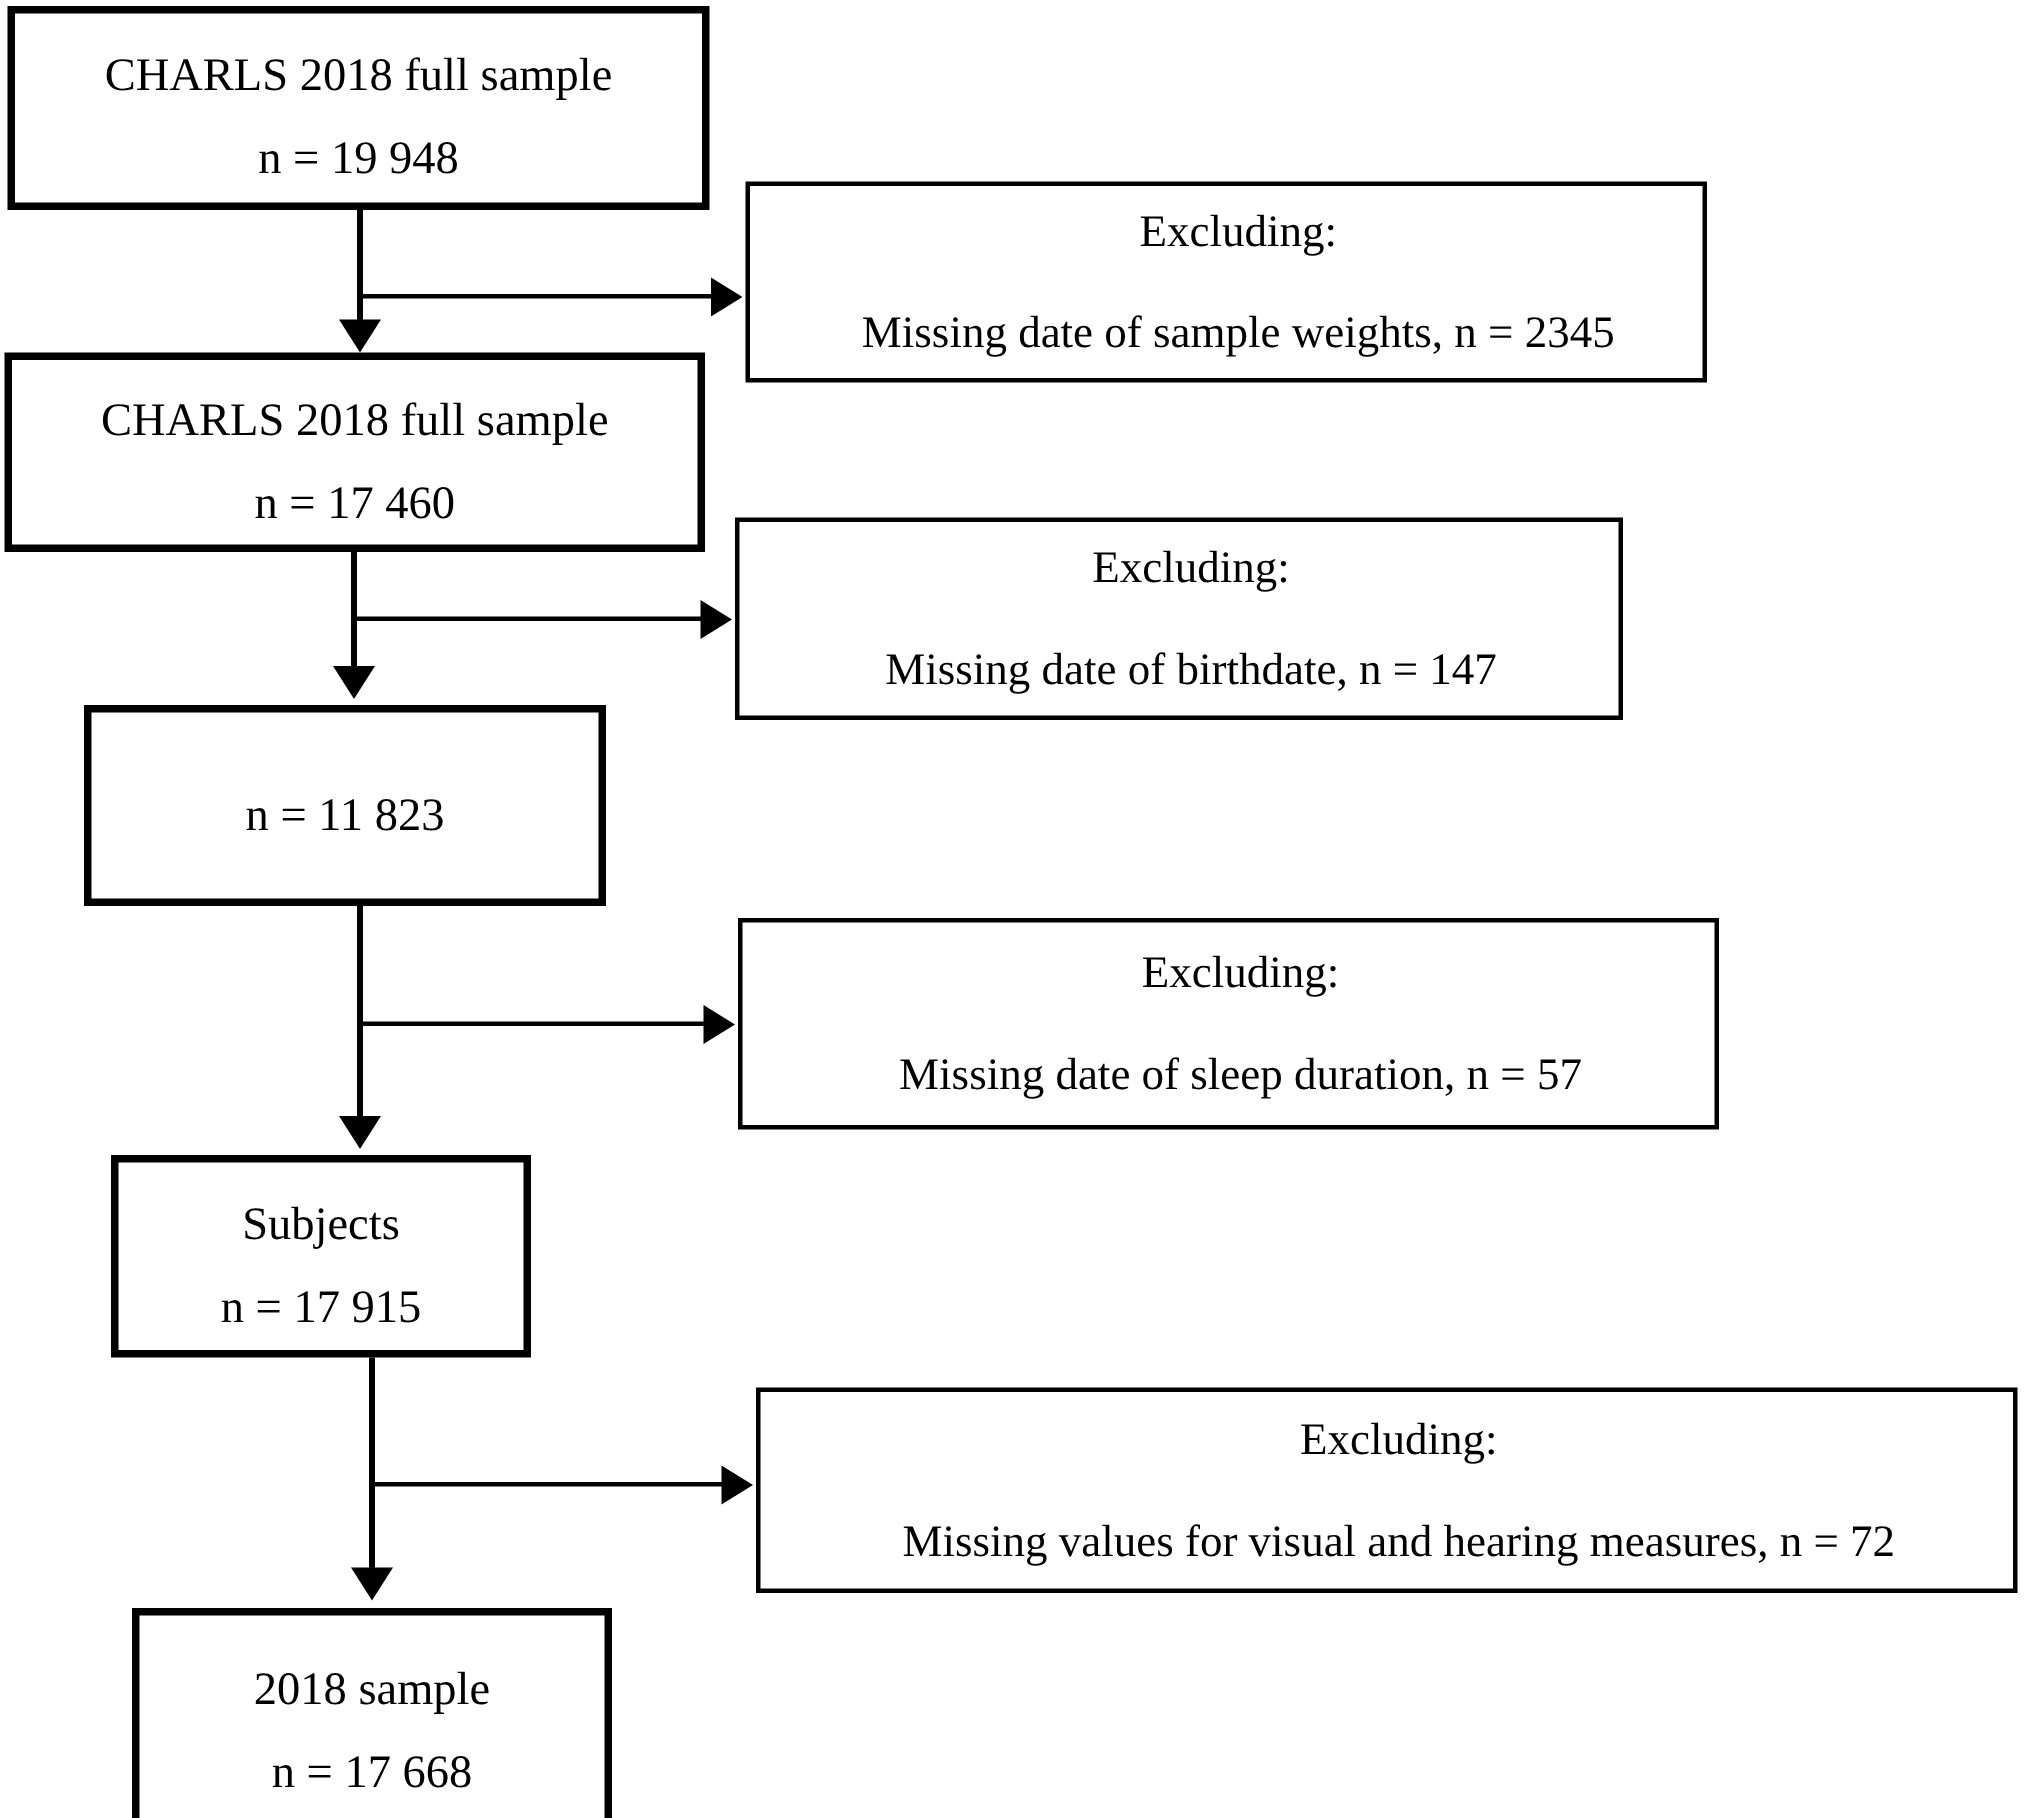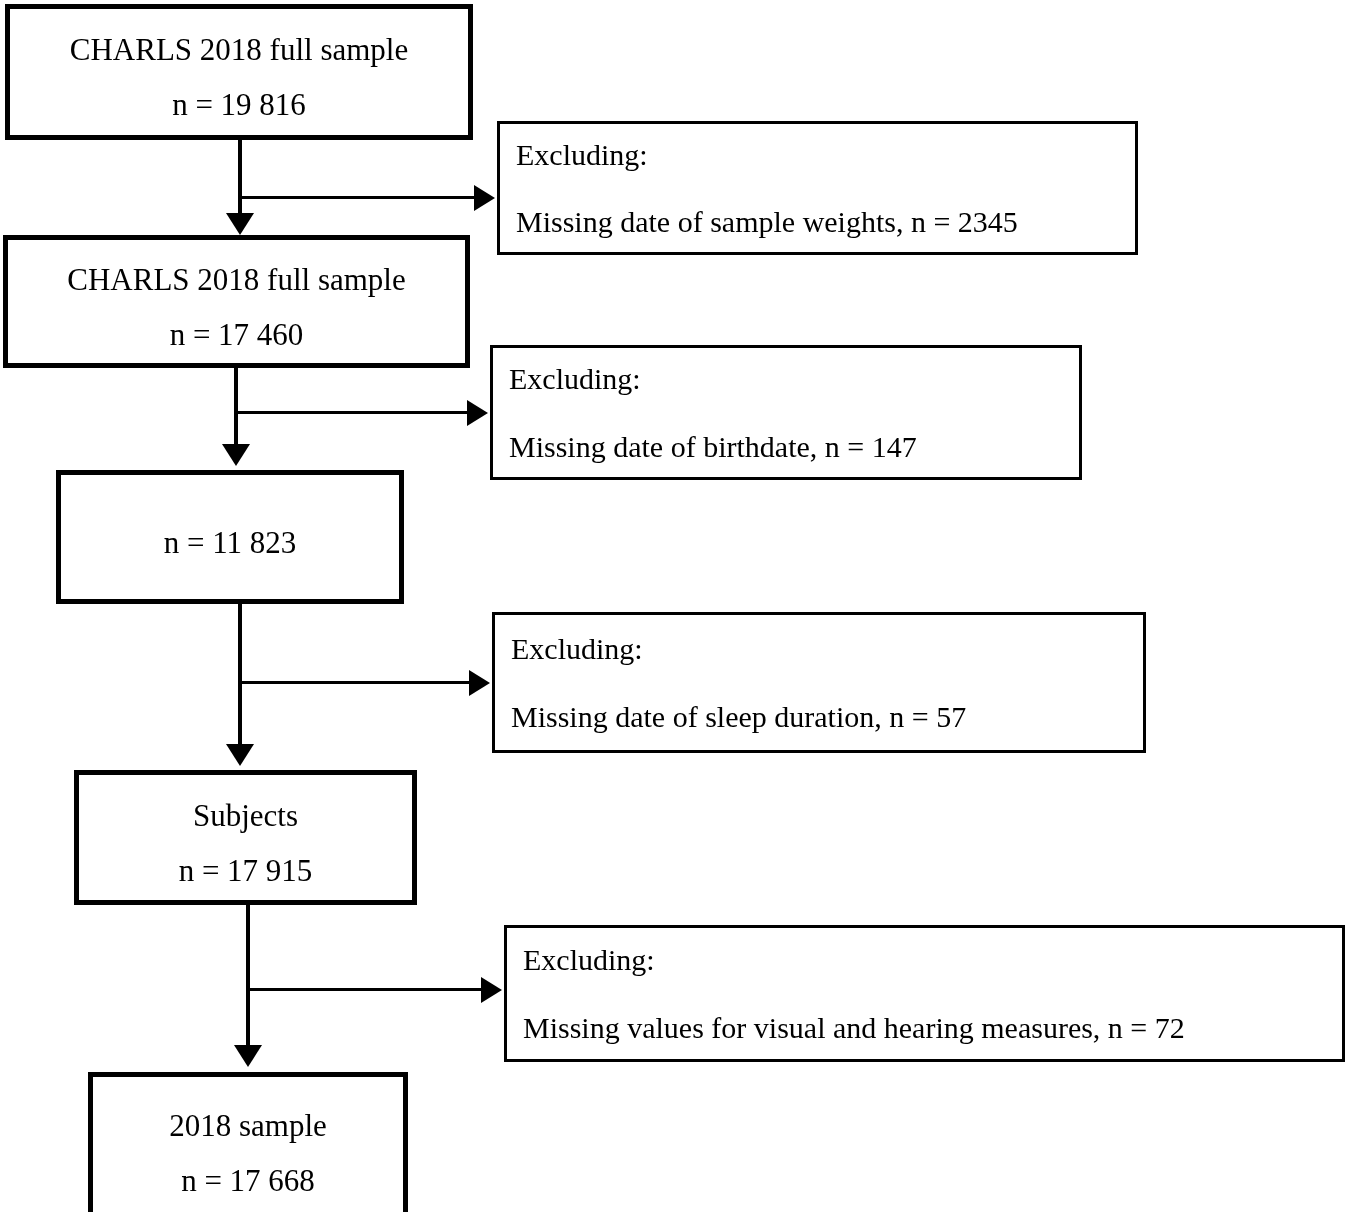--- a/index.html
+++ b/index.html
@@ -29,21 +29,21 @@
     align-items: center;
     justify-content: center;
     text-align: center;
     line-height: 1.38;
   }
   .node.primary {
     border: 5px solid #000000;
   }
   .node.exclusion {
     border: 3px solid #000000;
-    align-items: flex-start;
+    align-items: center;
     text-align: left;
     padding-left: 16px;
     gap: 26px;
   }
   .node-line {
     display: block;
     white-space: nowrap;
   }
   .primary .node-line {
     font-size: 31px;
@@ -80,21 +80,21 @@
     border-left: 21px solid #000000;
   }
 </style>
 </head>
 <body>
 
 <div id="flowchart">
 
   <div class="node primary" style="left:5px; top:4px; width:468px; height:136px;">
     <span class="node-line">CHARLS 2018 full sample</span>
-    <span class="node-line">n = 19 816</span>
+    <span class="node-line">n = 19 948</span>
   </div>
 
   <div class="conn-v" style="left:238px; top:139px; height:78px;"></div>
   <div class="arrow-down" style="left:226px; top:213px;"></div>
   <div class="conn-h" style="left:240px; top:196px; width:236px;"></div>
   <div class="arrow-right" style="left:474px; top:185px;"></div>
 
   <div class="node exclusion" style="left:497px; top:121px; width:641px; height:134px;">
     <span class="node-line">Excluding:</span>
     <span class="node-line">Missing date of sample weights, n = 2345</span>
@@ -122,21 +122,21 @@
   <div class="conn-v" style="left:238px; top:604px; height:142px;"></div>
   <div class="arrow-down" style="left:226px; top:744px;"></div>
   <div class="conn-h" style="left:240px; top:681px; width:231px;"></div>
   <div class="arrow-right" style="left:469px; top:670px;"></div>
 
   <div class="node exclusion" style="left:492px; top:612px; width:654px; height:141px;">
     <span class="node-line">Excluding:</span>
     <span class="node-line">Missing date of sleep duration, n = 57</span>
   </div>
 
-  <div class="node primary" style="left:74px; top:770px; width:343px; height:135px;">
+  <div class="node primary" style="left:74px; top:770px; width:280px; height:135px;">
     <span class="node-line">Subjects</span>
     <span class="node-line">n = 17 915</span>
   </div>
 
   <div class="conn-v" style="left:246px; top:905px; height:142px;"></div>
   <div class="arrow-down" style="left:234px; top:1045px;"></div>
   <div class="conn-h" style="left:248px; top:988px; width:235px;"></div>
   <div class="arrow-right" style="left:481px; top:977px;"></div>
 
   <div class="node exclusion" style="left:504px; top:925px; width:841px; height:137px;">

